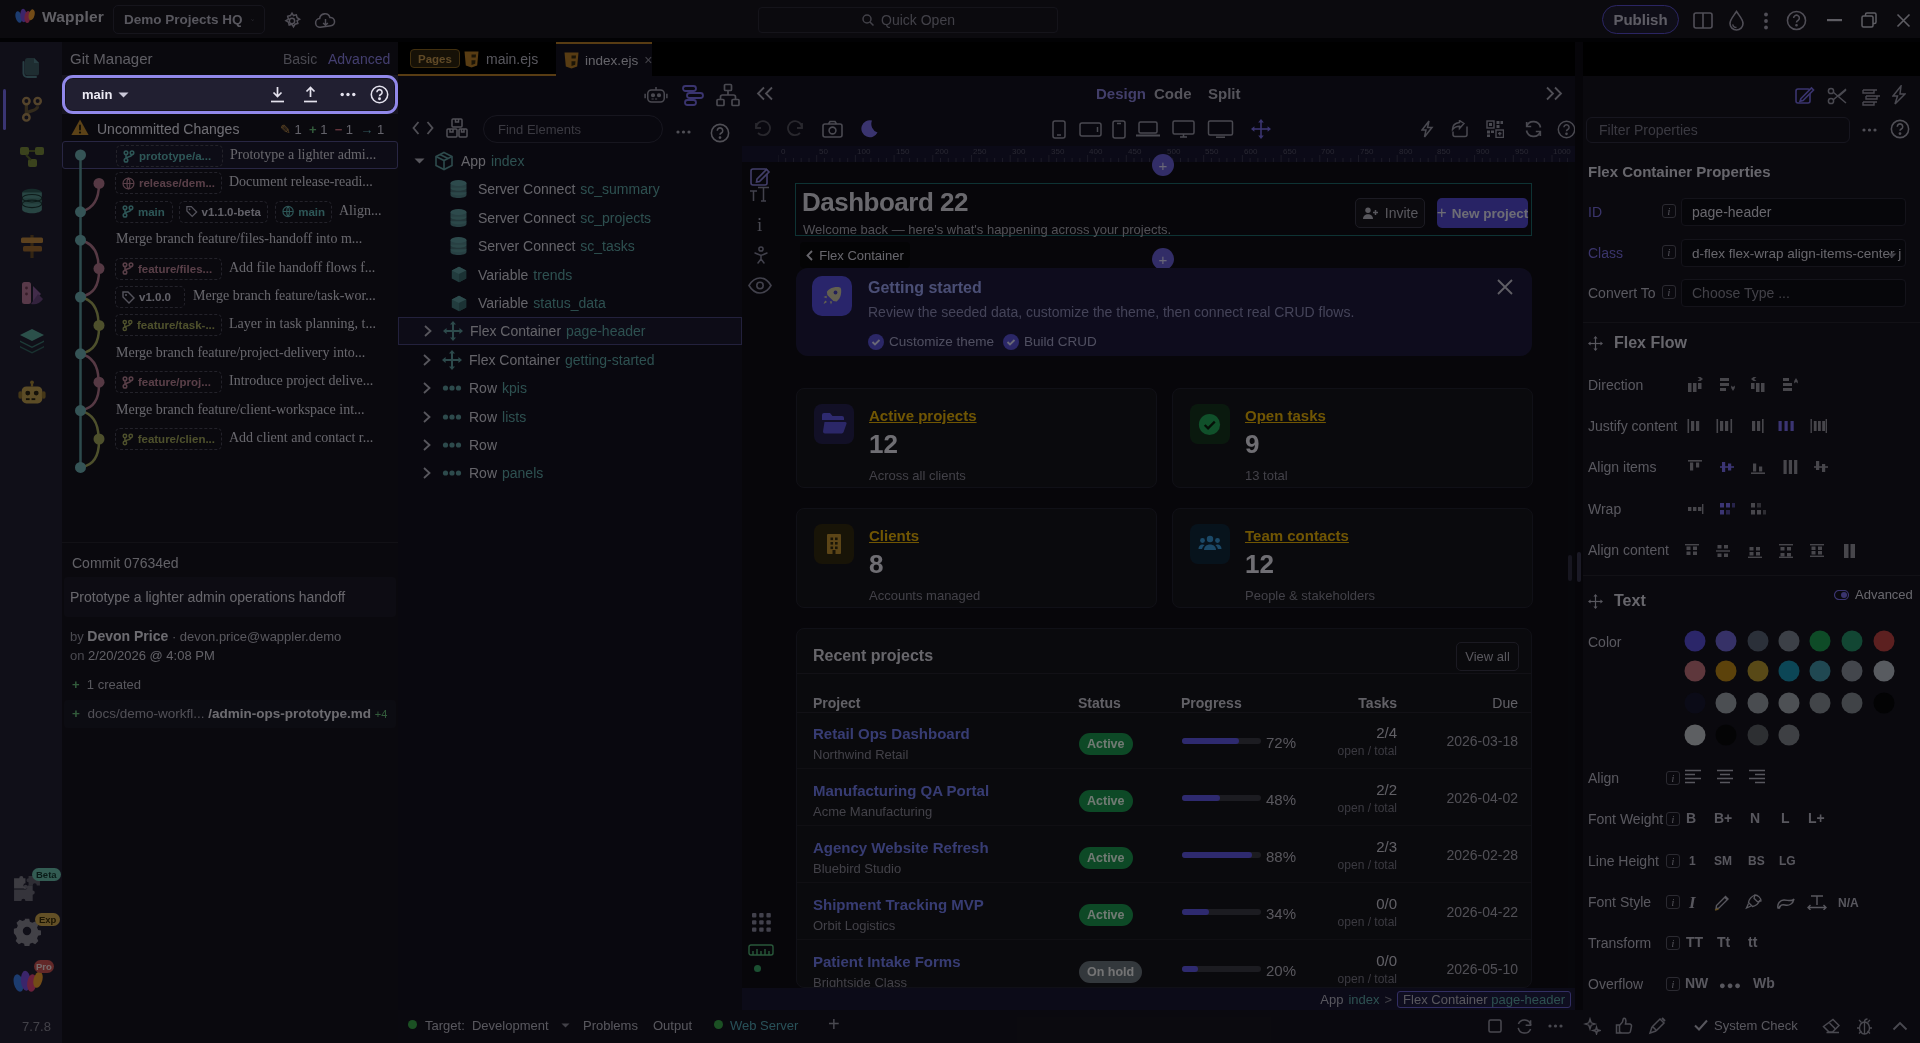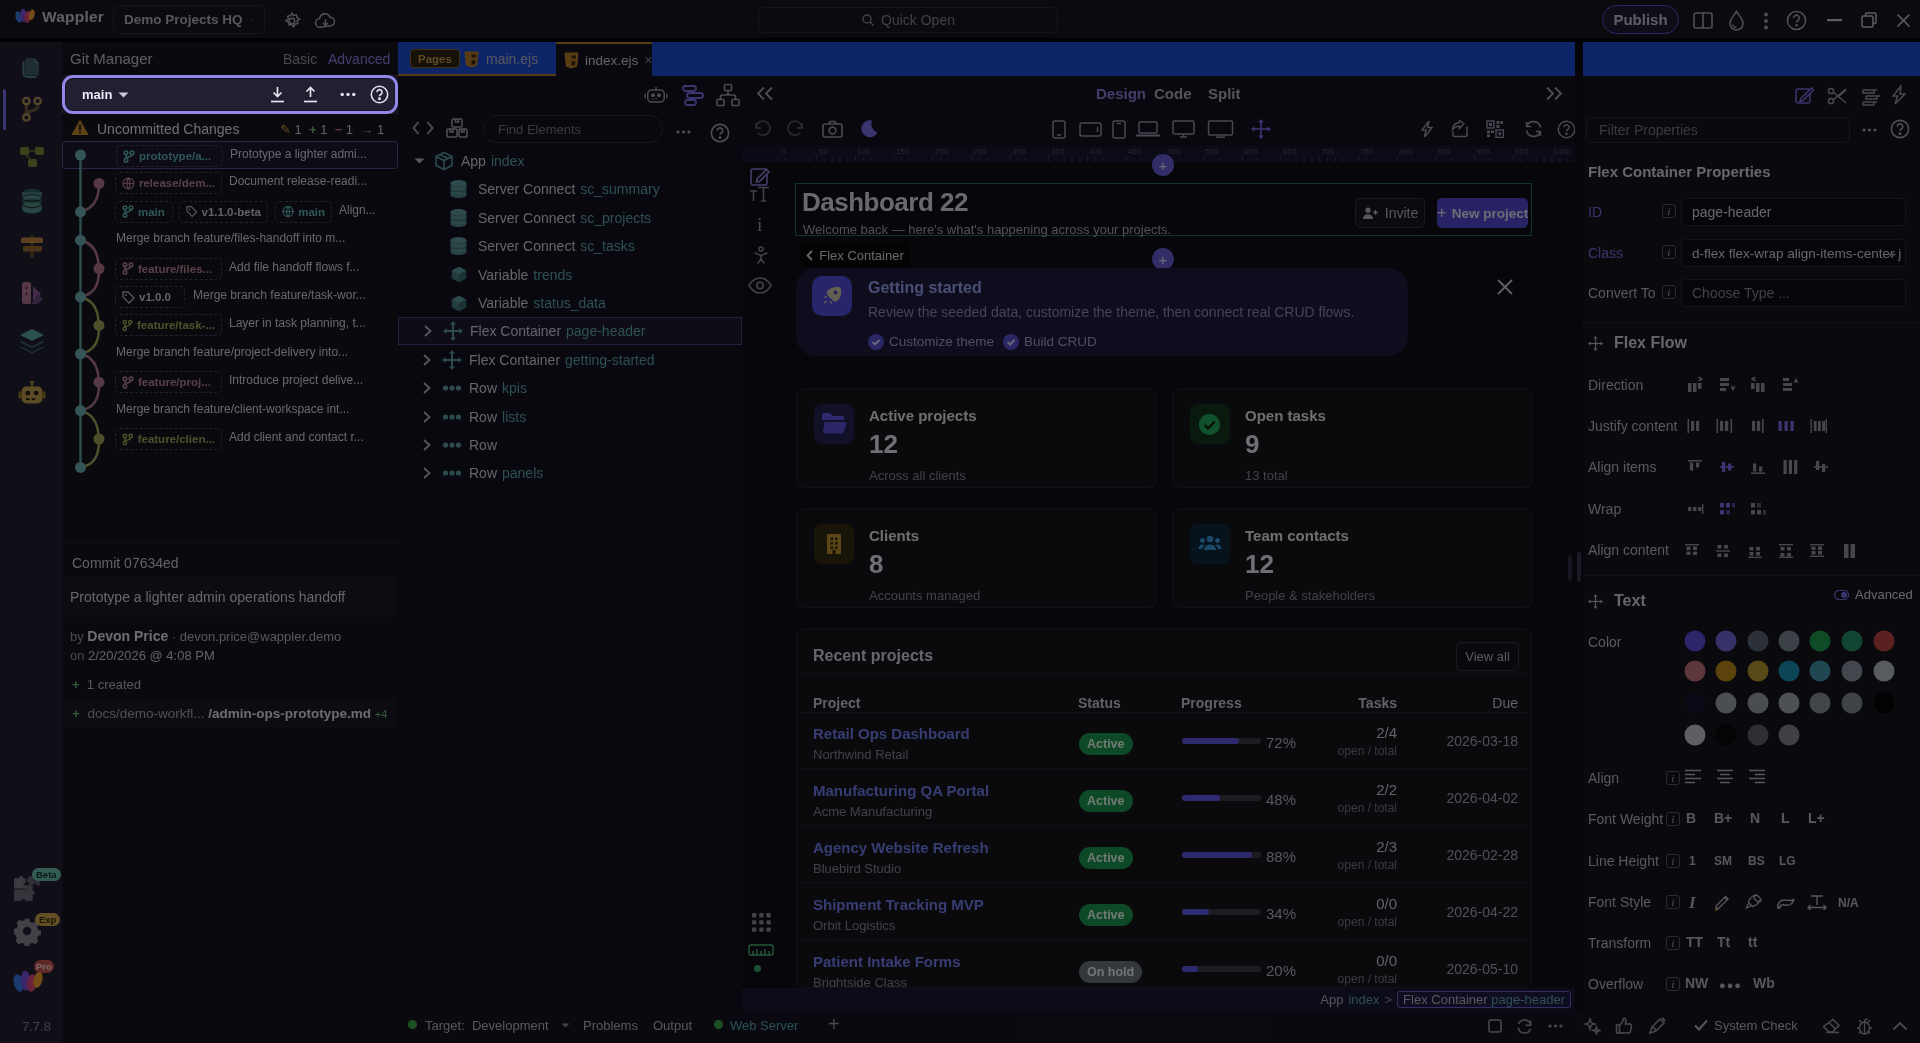--- a/index.html
+++ b/index.html
@@ -29,49 +29,49 @@
 #gitpanel { position:absolute; left:62px; top:38px; width:336px; height:1005px; background:#16141f; }
 .githead { position:absolute; left:8px; top:12px; color:#c5c3d0; font-size:15px; }
 .gbasic { position:absolute; left:221px; top:13px; color:#9a98a8; font-size:14px; }
 .gadv { position:absolute; left:266px; top:13px; color:#8d82e8; font-size:14px; }
 .branchbar { position:absolute; left:4px; top:41px; width:328px; height:31px; background:#211f31; border-radius:6px; }
 .branchbar .bname { position:absolute; left:16px; top:8px; color:#eceaf4; font-size:13px; font-weight:bold; }
 
 .crow { position:absolute; left:0; width:336px; height:28px; }
 .crow .badge { position:absolute; top:3px; height:22px; border:1px dashed #4a4858; border-radius:5px;
   font-size:11.5px; font-weight:bold; display:flex; align-items:center; padding:0 6px; gap:4px; white-space:nowrap; }
-.crow .msg { position:absolute; top:5px; color:#d8d6e2; font-size:12px; white-space:nowrap; }
+.crow .msg { position:absolute; top:5px; color:#d8d6e2; font-size:14px; white-space:nowrap;font-family:Liberation Serif, serif; }
 .crow.sel { border:1px solid #55508c; background:#1d1b2e; border-radius:3px; }
 
 .cinfo { position:absolute; left:0; width:336px; color:#c8c6d2; }
 
 
 #treepanel { position:absolute; left:398px; top:76px; width:344px; height:934px; background:#141220; }
-#tabstrip { position:absolute; left:398px; top:42px; width:1522px; height:34px; background:#1d4ed8; }
+#tabstrip { position:absolute; left:398px; top:42px; width:1522px; height:34px; background:#000000; }
 .tab svg { flex-shrink:0; }
 .tab { position:absolute; top:0; height:34px; display:flex; align-items:center; font-size:14px; color:#b8b6c4; }
 .findbox { position:absolute; left:85px; top:39px; width:180px; height:28px; border:1px solid #312f42; border-radius:14px;
   color:#7a7888; font-size:13px; display:flex; align-items:center; padding-left:14px; }
 .titem { position:absolute; left:0; width:344px; height:28px; display:flex; align-items:center; font-size:14px; color:#d2d0dc; }
 .titem .nm { color:#5fa8a8; margin-left:5px; }
 .titem.sel { border:1px solid #4a4580; background:#1c1a30; }
 
 
 #canvas { position:absolute; left:742px; top:76px; width:833px; height:934px; background:#100f17; }
 #canvtop { position:absolute; left:742px; top:76px; width:833px; height:36px; background:#131120; }
 #canvtools { position:absolute; left:742px; top:112px; width:833px; height:34px; background:#131120; }
 #ruler { position:absolute; left:742px; top:146px; width:833px; height:16px; background:#181630; }
 #dcanvas { position:absolute; left:742px; top:162px; width:826px; height:826px; background:#0f0e15; }
 #crumbbar { position:absolute; left:742px; top:988px; width:833px; height:22px; background:#191733; }
 
 
 .pghdr { position:absolute; left:53px; top:21px; width:737px; height:53px; border:1px solid #1e6b6e; }
-.gscard { position:absolute; left:54px; top:106px; width:612px; height:88px; background:#1e1b3e; border-radius:20px; }
+.gscard { position:absolute; left:54px; top:106px; width:736px; height:88px; background:#1e1b3e; border-radius:12px; }
 .statcard { position:absolute; width:361px; height:100px; background:#16151c; border:1px solid #232230; border-radius:8px; }
-.statcard .ttl { position:absolute; left:72px; top:18px; font-size:15px; color:#e5e5e5; font-weight:bold; }
+.statcard .ttl { position:absolute; left:72px; top:18px; font-size:15px; color:#eab308; font-weight:bold;text-decoration:underline; }
 .statcard .num { position:absolute; left:72px; top:40px; font-size:26px; color:#e8e6f0; font-weight:bold; }
 .statcard .sub { position:absolute; left:72px; top:79px; font-size:13px; color:#8a8896; }
 .statcard .ic { position:absolute; left:17px; top:15px; width:40px; height:40px; border-radius:8px; }
 #rpanel { position:absolute; left:54px; top:466px; width:736px; height:360px; background:#16151c; border:1px solid #232230; border-radius:8px; overflow:hidden; }
 .prow { position:absolute; left:0; width:736px; height:57px; border-bottom:1px solid #222129; }
 .prow .pt { position:absolute; left:16px; top:13px; font-size:15px; font-weight:bold; color:#747ef0; }
 .prow .ps { position:absolute; left:16px; top:35px; font-size:13px; color:#8a8896; }
 .prow .pill { position:absolute; left:282px; top:21px; height:22px; padding:0 8px; background:#1d9850; border-radius:11px; color:#eafff0; font-size:12.5px; font-weight:bold; display:flex; align-items:center; }
 .prow .pill.hold { background:#6c757d; color:#f0f0f2; }
 .prow .trk { position:absolute; left:385px; top:26px; width:79px; height:6px; background:#3c3c46; border-radius:3px; }

